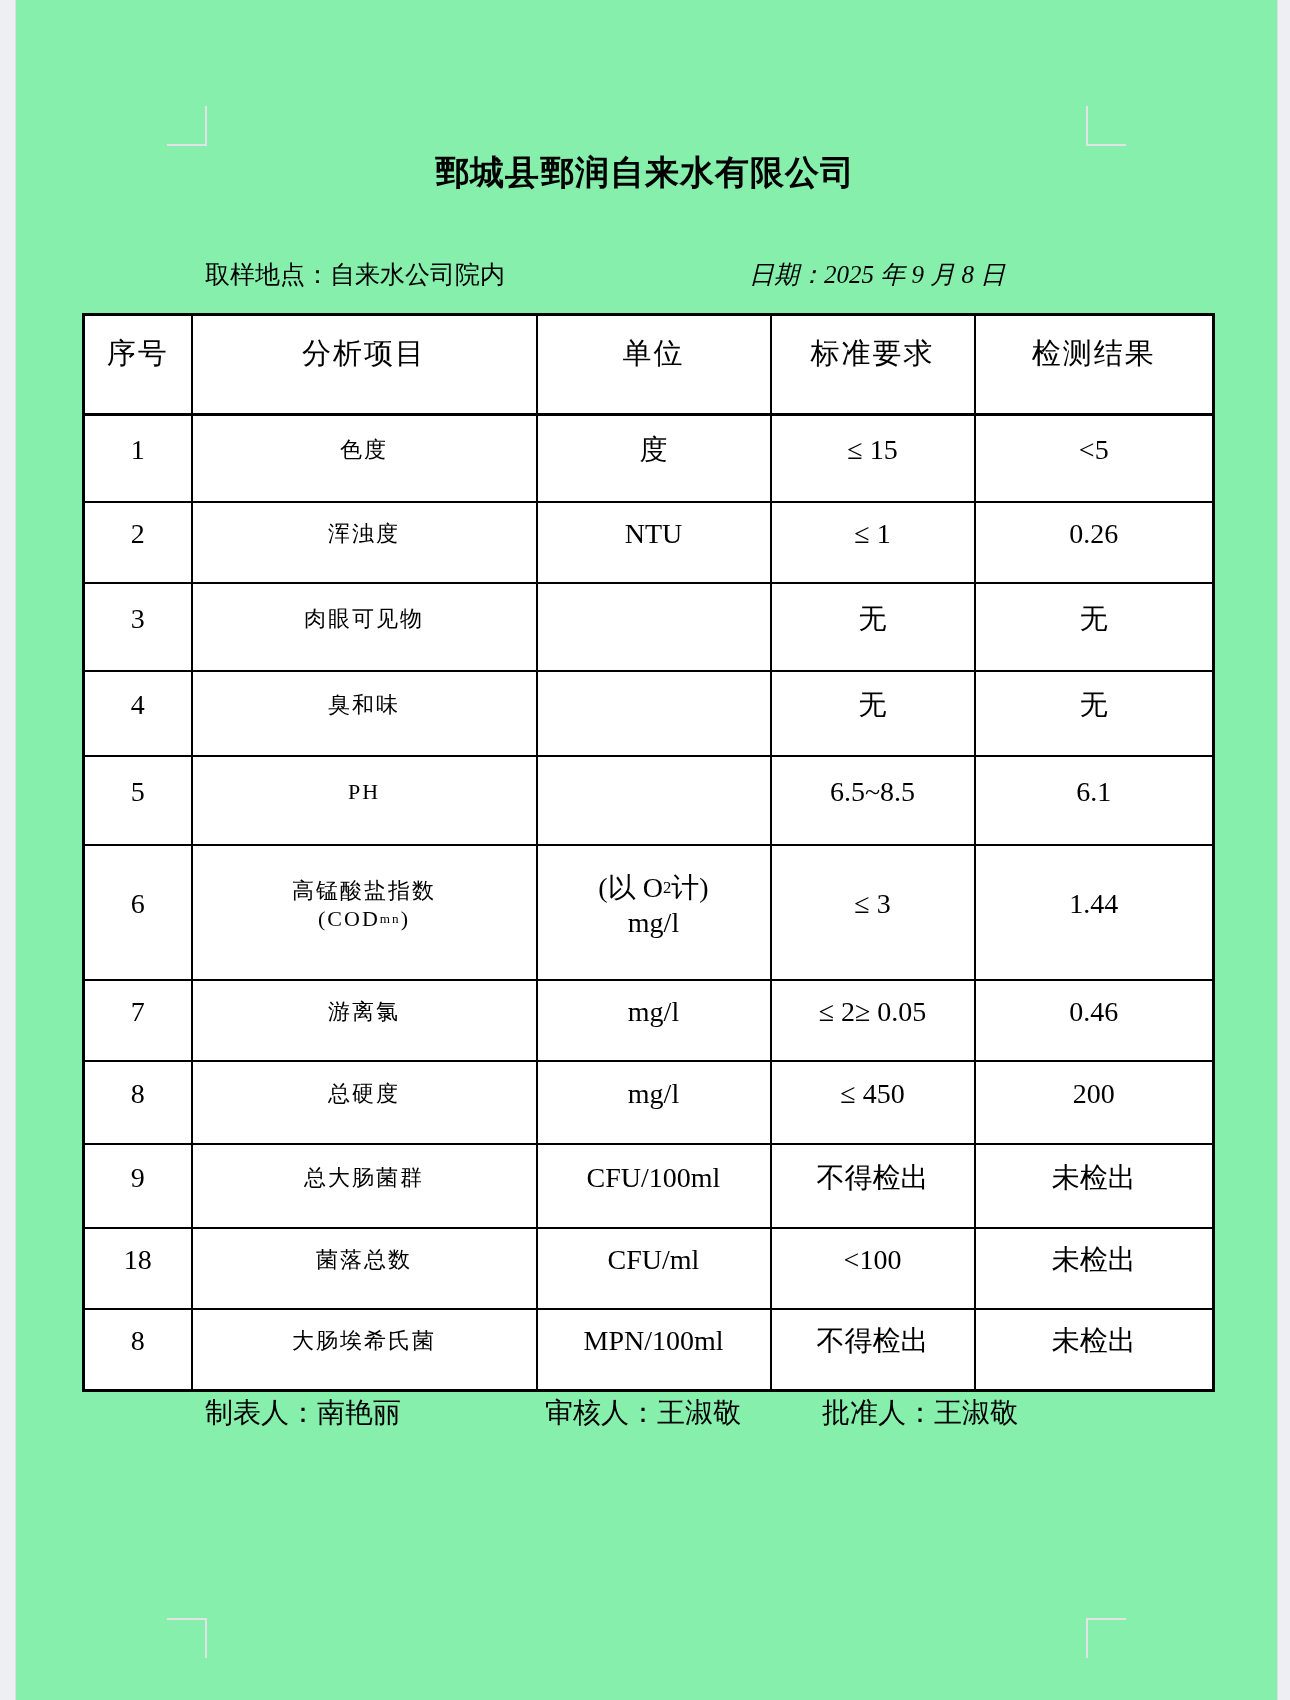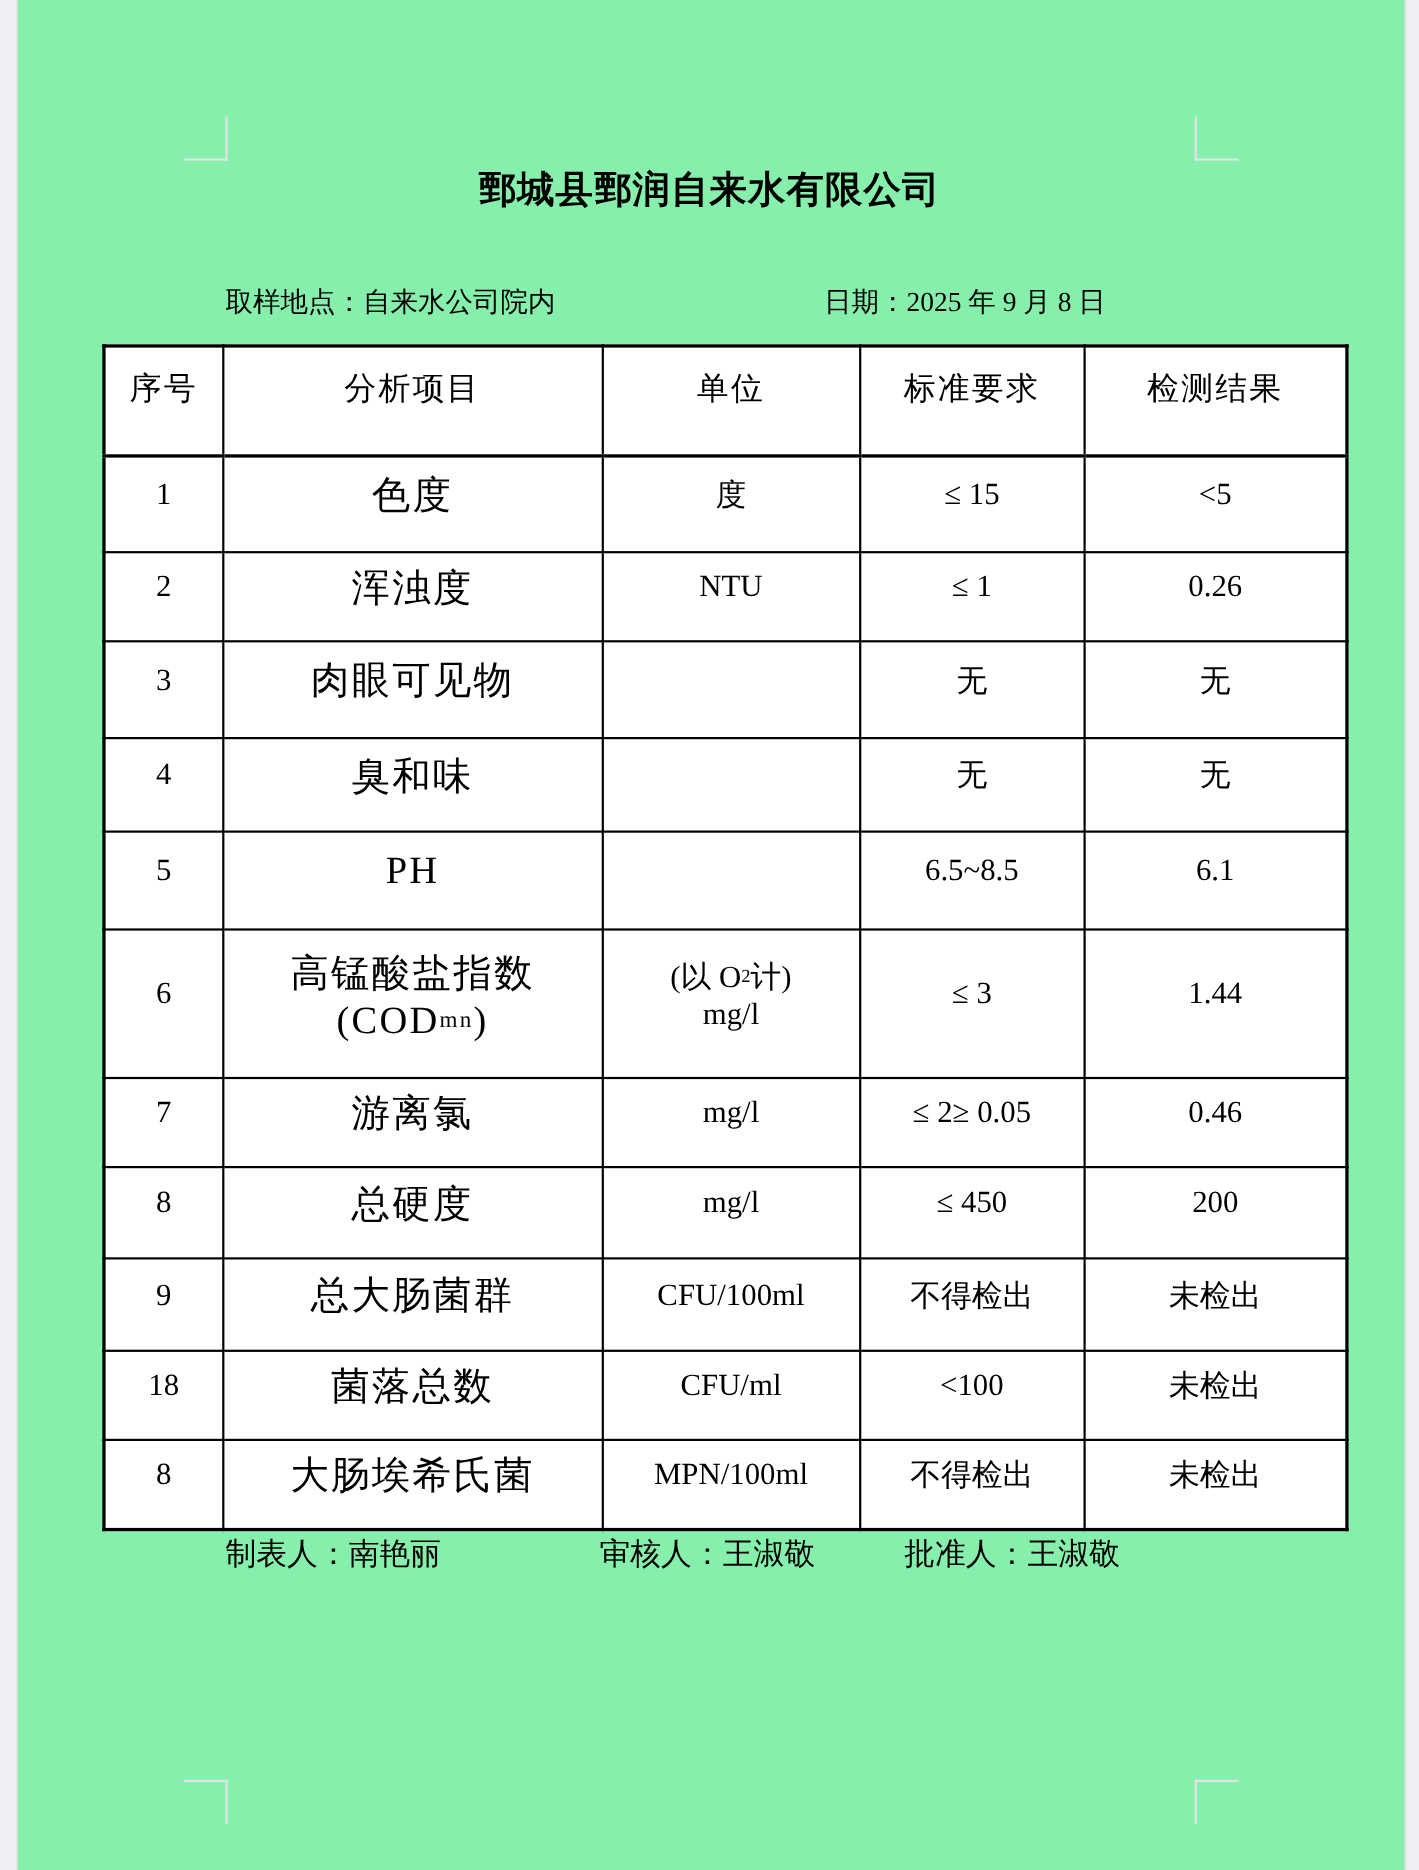--- a/index.html
+++ b/index.html
@@ -15,31 +15,31 @@
   .mark-bl{left:167px;top:1618px;border-right:2px solid #e2e3e6;border-top:2px solid #e2e3e6;}
   .mark-br{left:1086px;top:1618px;border-left:2px solid #e2e3e6;border-top:2px solid #e2e3e6;}
 
   .company{position:absolute;left:0;top:150px;width:100%;text-align:center;
            font-size:34px;font-weight:700;letter-spacing:1px;}
   .title{position:absolute;left:0;top:200px;width:100%;text-align:center;
          font-size:50px;font-weight:700;letter-spacing:2px;}
 
   .info-line{position:absolute;left:0;top:258px;width:100%;height:34px;font-size:25px;}
   .info-loc{position:absolute;left:205px;top:0;}
-  .info-date{position:absolute;left:749px;top:0;}
+  .info-date{position:absolute;left:749px;top:0;font-style:italic;}
   .serif{font-family:"Liberation Serif","DejaVu Serif",serif;}
 
   table.report{position:absolute;left:82px;top:313px;width:1130px;table-layout:fixed;
-               border-collapse:collapse;background:#fff;margin-left:11px;}
+               border-collapse:collapse;background:#fff;}
   table.report td,table.report th{border:2px solid #000;text-align:center;vertical-align:middle;
                padding:0 4px 16px 4px;font-weight:400;overflow:hidden;}
   table.report{border:3px solid #000;}
   tr.hdr th{font-size:29px;letter-spacing:2px;padding-bottom:22px;border-bottom:3px solid #000;}
   .c-no{font-family:"Liberation Serif","DejaVu Serif",serif;font-size:28px;}
-  .c-item{font-size:35px;letter-spacing:2px;}
+  .c-item{font-size:22px;letter-spacing:2px;}
   .c-unit,.c-std,.c-res{font-family:"Liberation Serif","DejaVu Serif",serif;font-size:28px;}
   
   .rh0{height:100px;} .rh1{height:87px;} .rh2{height:81px;} .rh3{height:88px;}
   .rh4{height:85px;} .rh5{height:89px;} .rh6{height:135px;} .rh7{height:81px;}
   .rh8{height:83px;} .rh9{height:84px;} .rh10{height:81px;} .rh11{height:82px;}
   
   td.two-line{padding:12px 4px 14px 4px;}
   td.two-line .ln{display:block;height:50%;display:flex;align-items:center;justify-content:center;}
   td.top-align{vertical-align:top;padding-top:22px;}
   sub{font-size:60%;}

